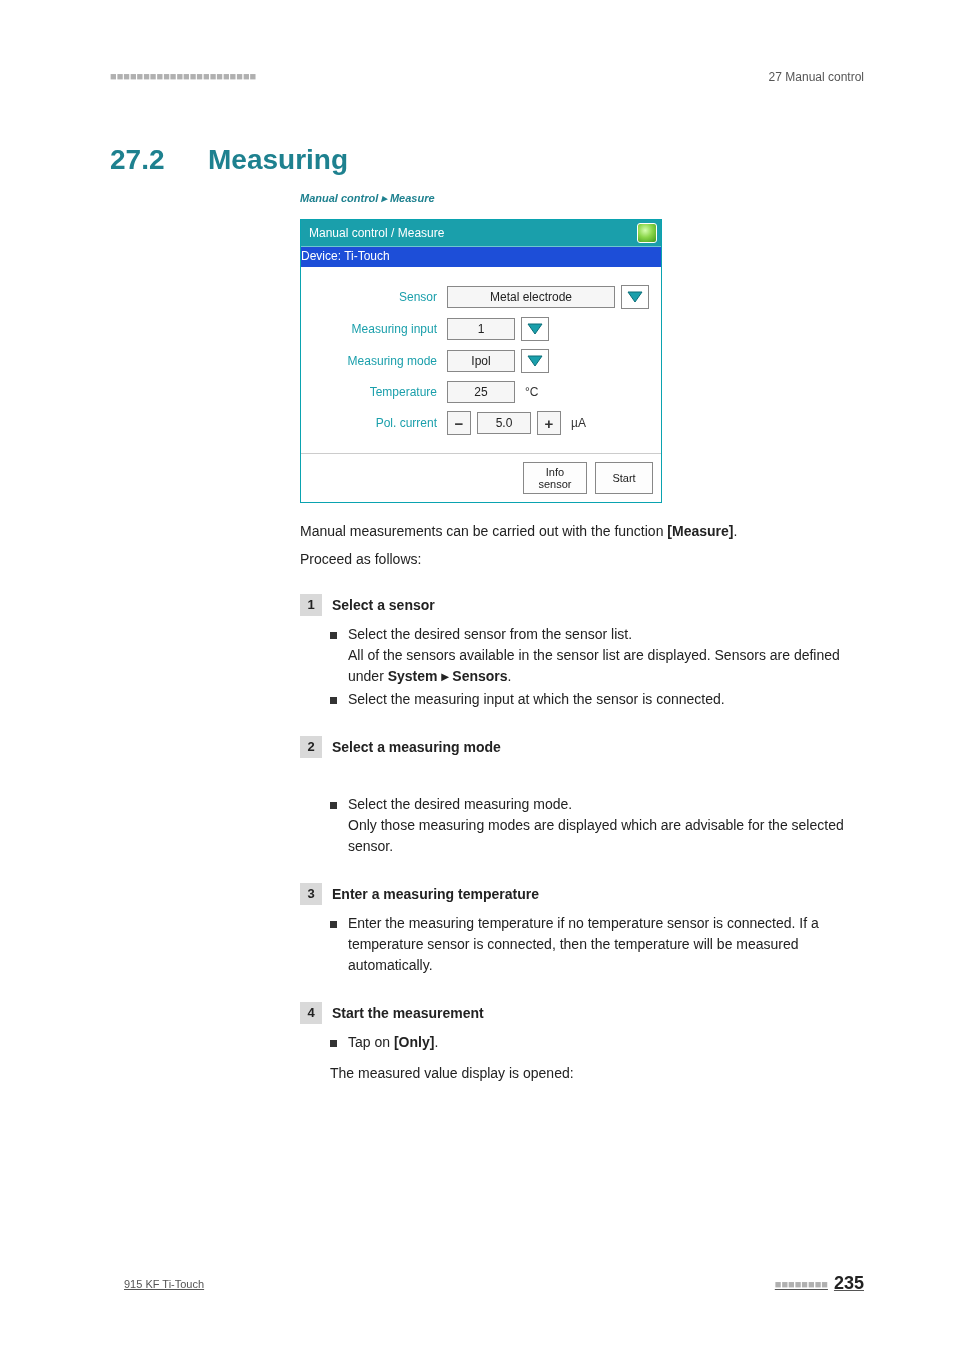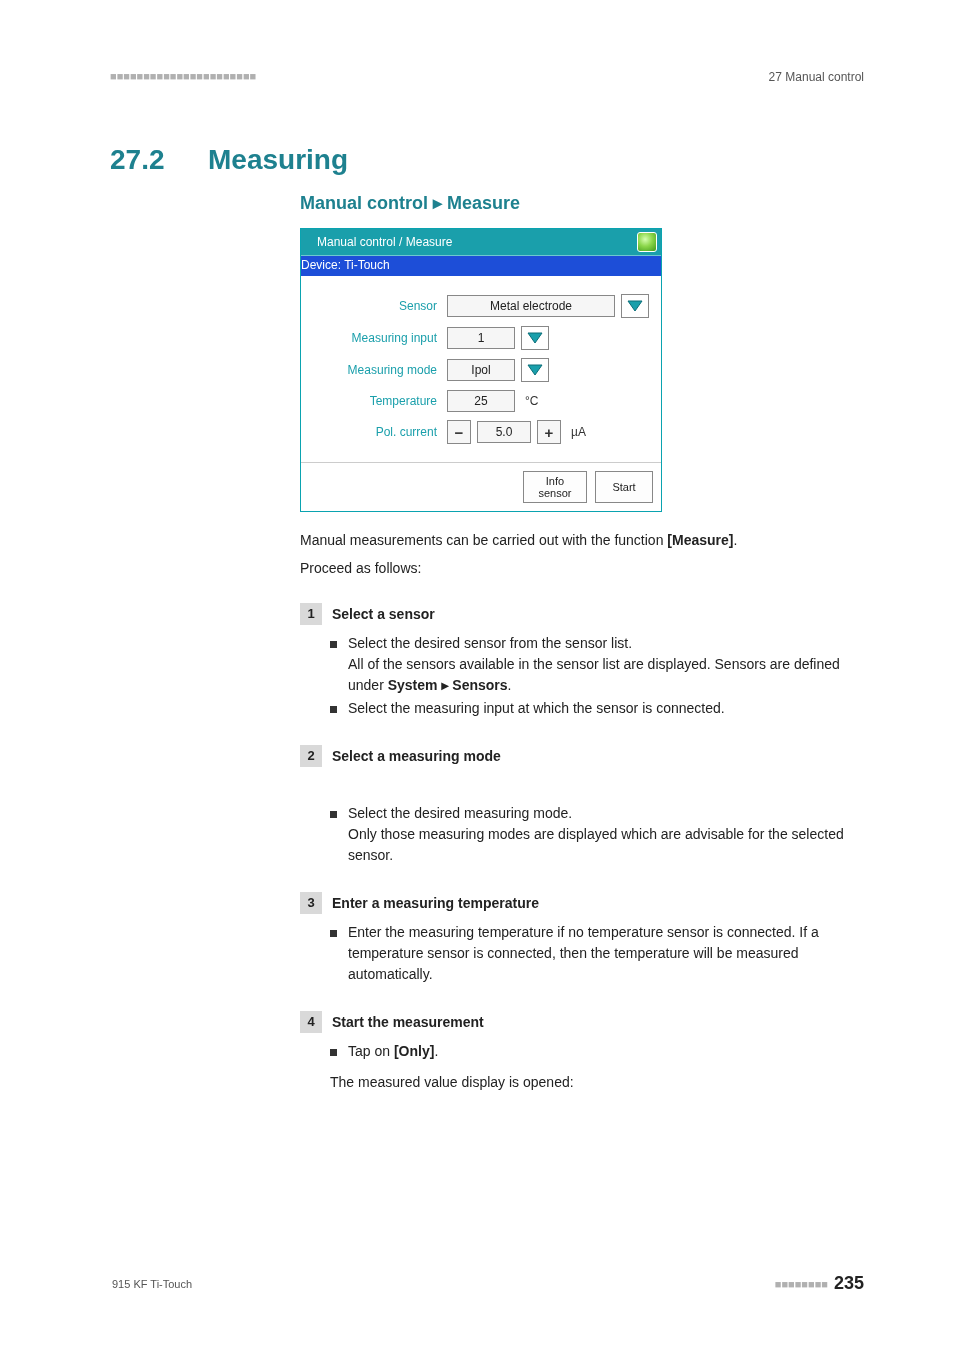--- a/index.html
+++ b/index.html
@@ -37,37 +37,38 @@
     display: flex;
     gap: 28px;
   }
   h2.section-head .num { min-width: 70px; }
   .content-col {
     margin-left: 190px;
   }
   .breadcrumb {
     font-weight: 700;
     color: #1e818f;
-    font-size: 18px;
+    font-size: 11px;
     margin-bottom: 14px;
+    font-style: italic;
   }
   
   .device-panel {
     width: 360px;
     border: 1px solid #0aa3b0;
     font-size: 12px;
     background: #fff;
   }
   .dp-header {
     background: #1a9fab;
     color: #fff;
     display: flex;
     justify-content: space-between;
     align-items: center;
-    padding: 3px 4px 3px 16px;
+    padding: 3px 4px 3px 8px;
     font-size: 12px;
   }
   .dp-led {
     width: 18px; height: 18px;
     border: 1px solid #fff;
     border-radius: 3px;
     background: radial-gradient(circle at 40% 35%, #d6ffb0 0%, #8bd64a 45%, #3f9a1a 100%);
   }
   .dp-subhead {
     background: #1d4ed8;
@@ -179,26 +180,27 @@
   }
   .after-step {
     font-size: 14px;
     line-height: 1.5;
     padding-left: 30px;
     margin-top: 10px;
   }
   .footer-row {
     position: absolute;
     bottom: 56px;
-    left: 112px; right: 90px;
+    left: 124px; right: 90px;
     display: flex;
     justify-content: space-between;
     align-items: center;
     font-size: 11px;
     color: #555;
+    text-decoration: underline;
   }
   .footer-row .pagenum {
     display: flex; align-items: center; gap: 6px;
     font-size: 11px;
   }
   .footer-row .pagenum .big { font-size: 18px; font-weight: 700; color: #222; }
   .footer-row .dashes-r { color: #b0b0b0; letter-spacing: 0; }
 </style>
 </head>
 <body>

